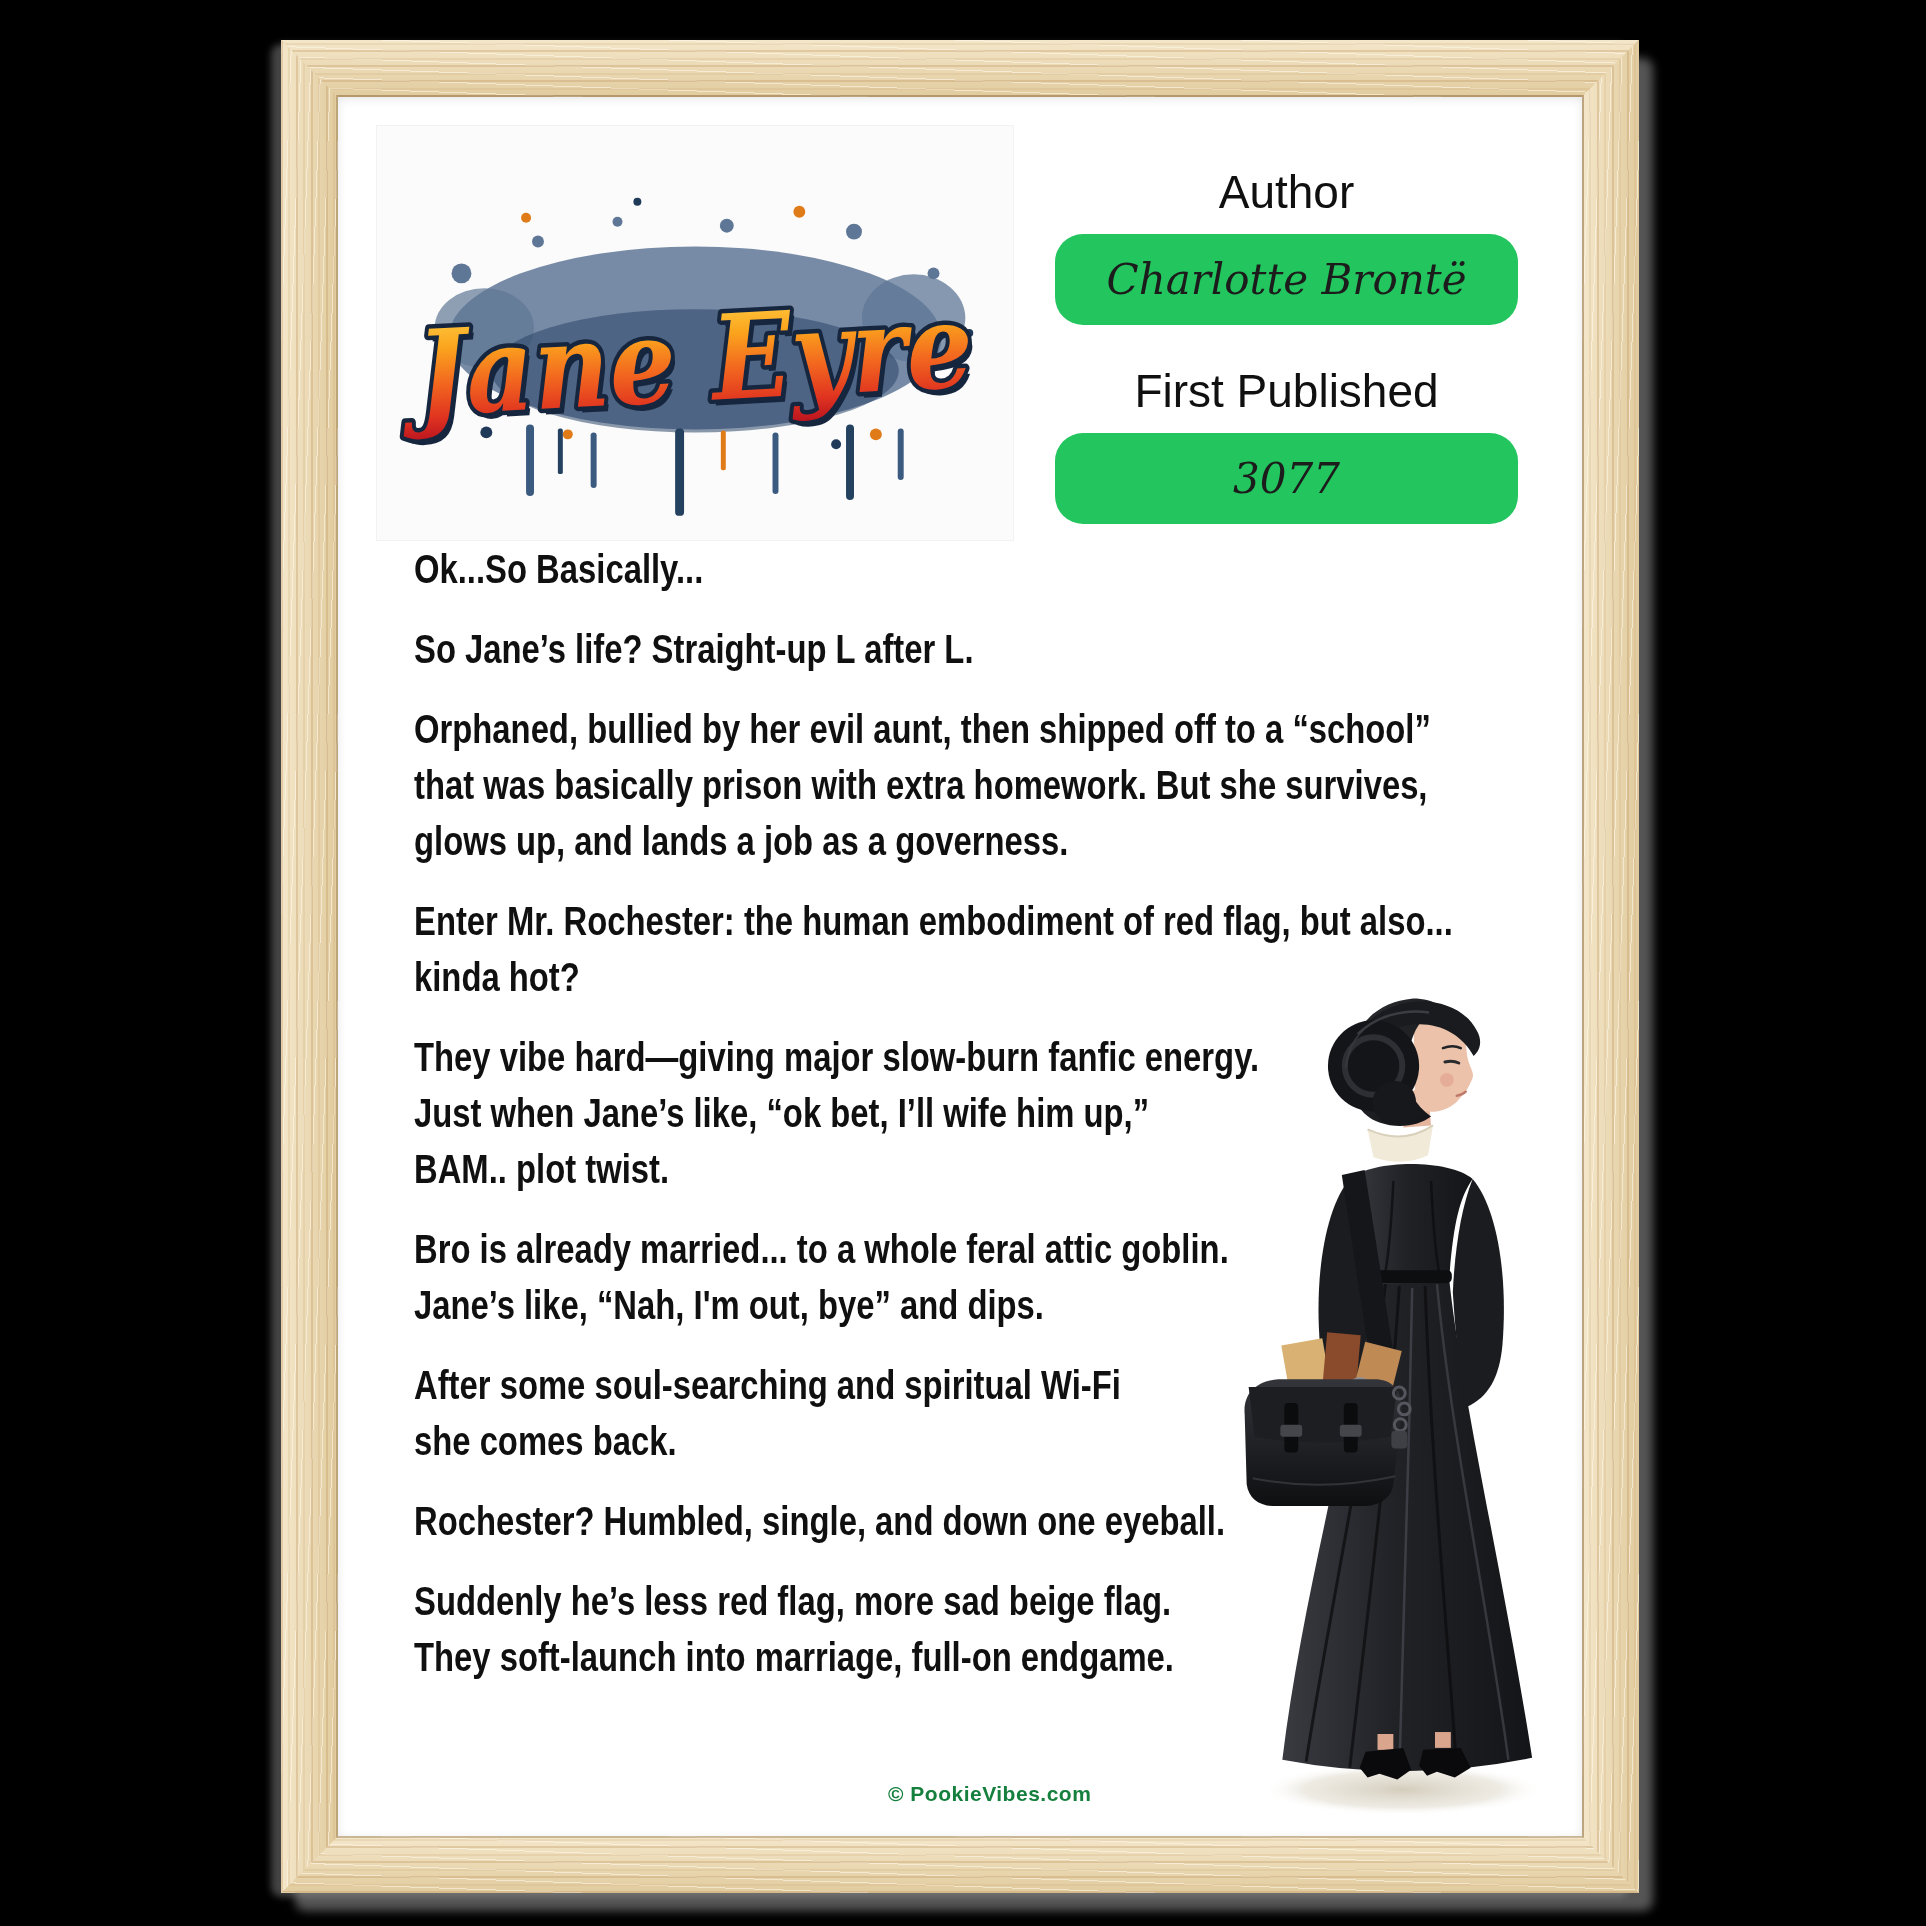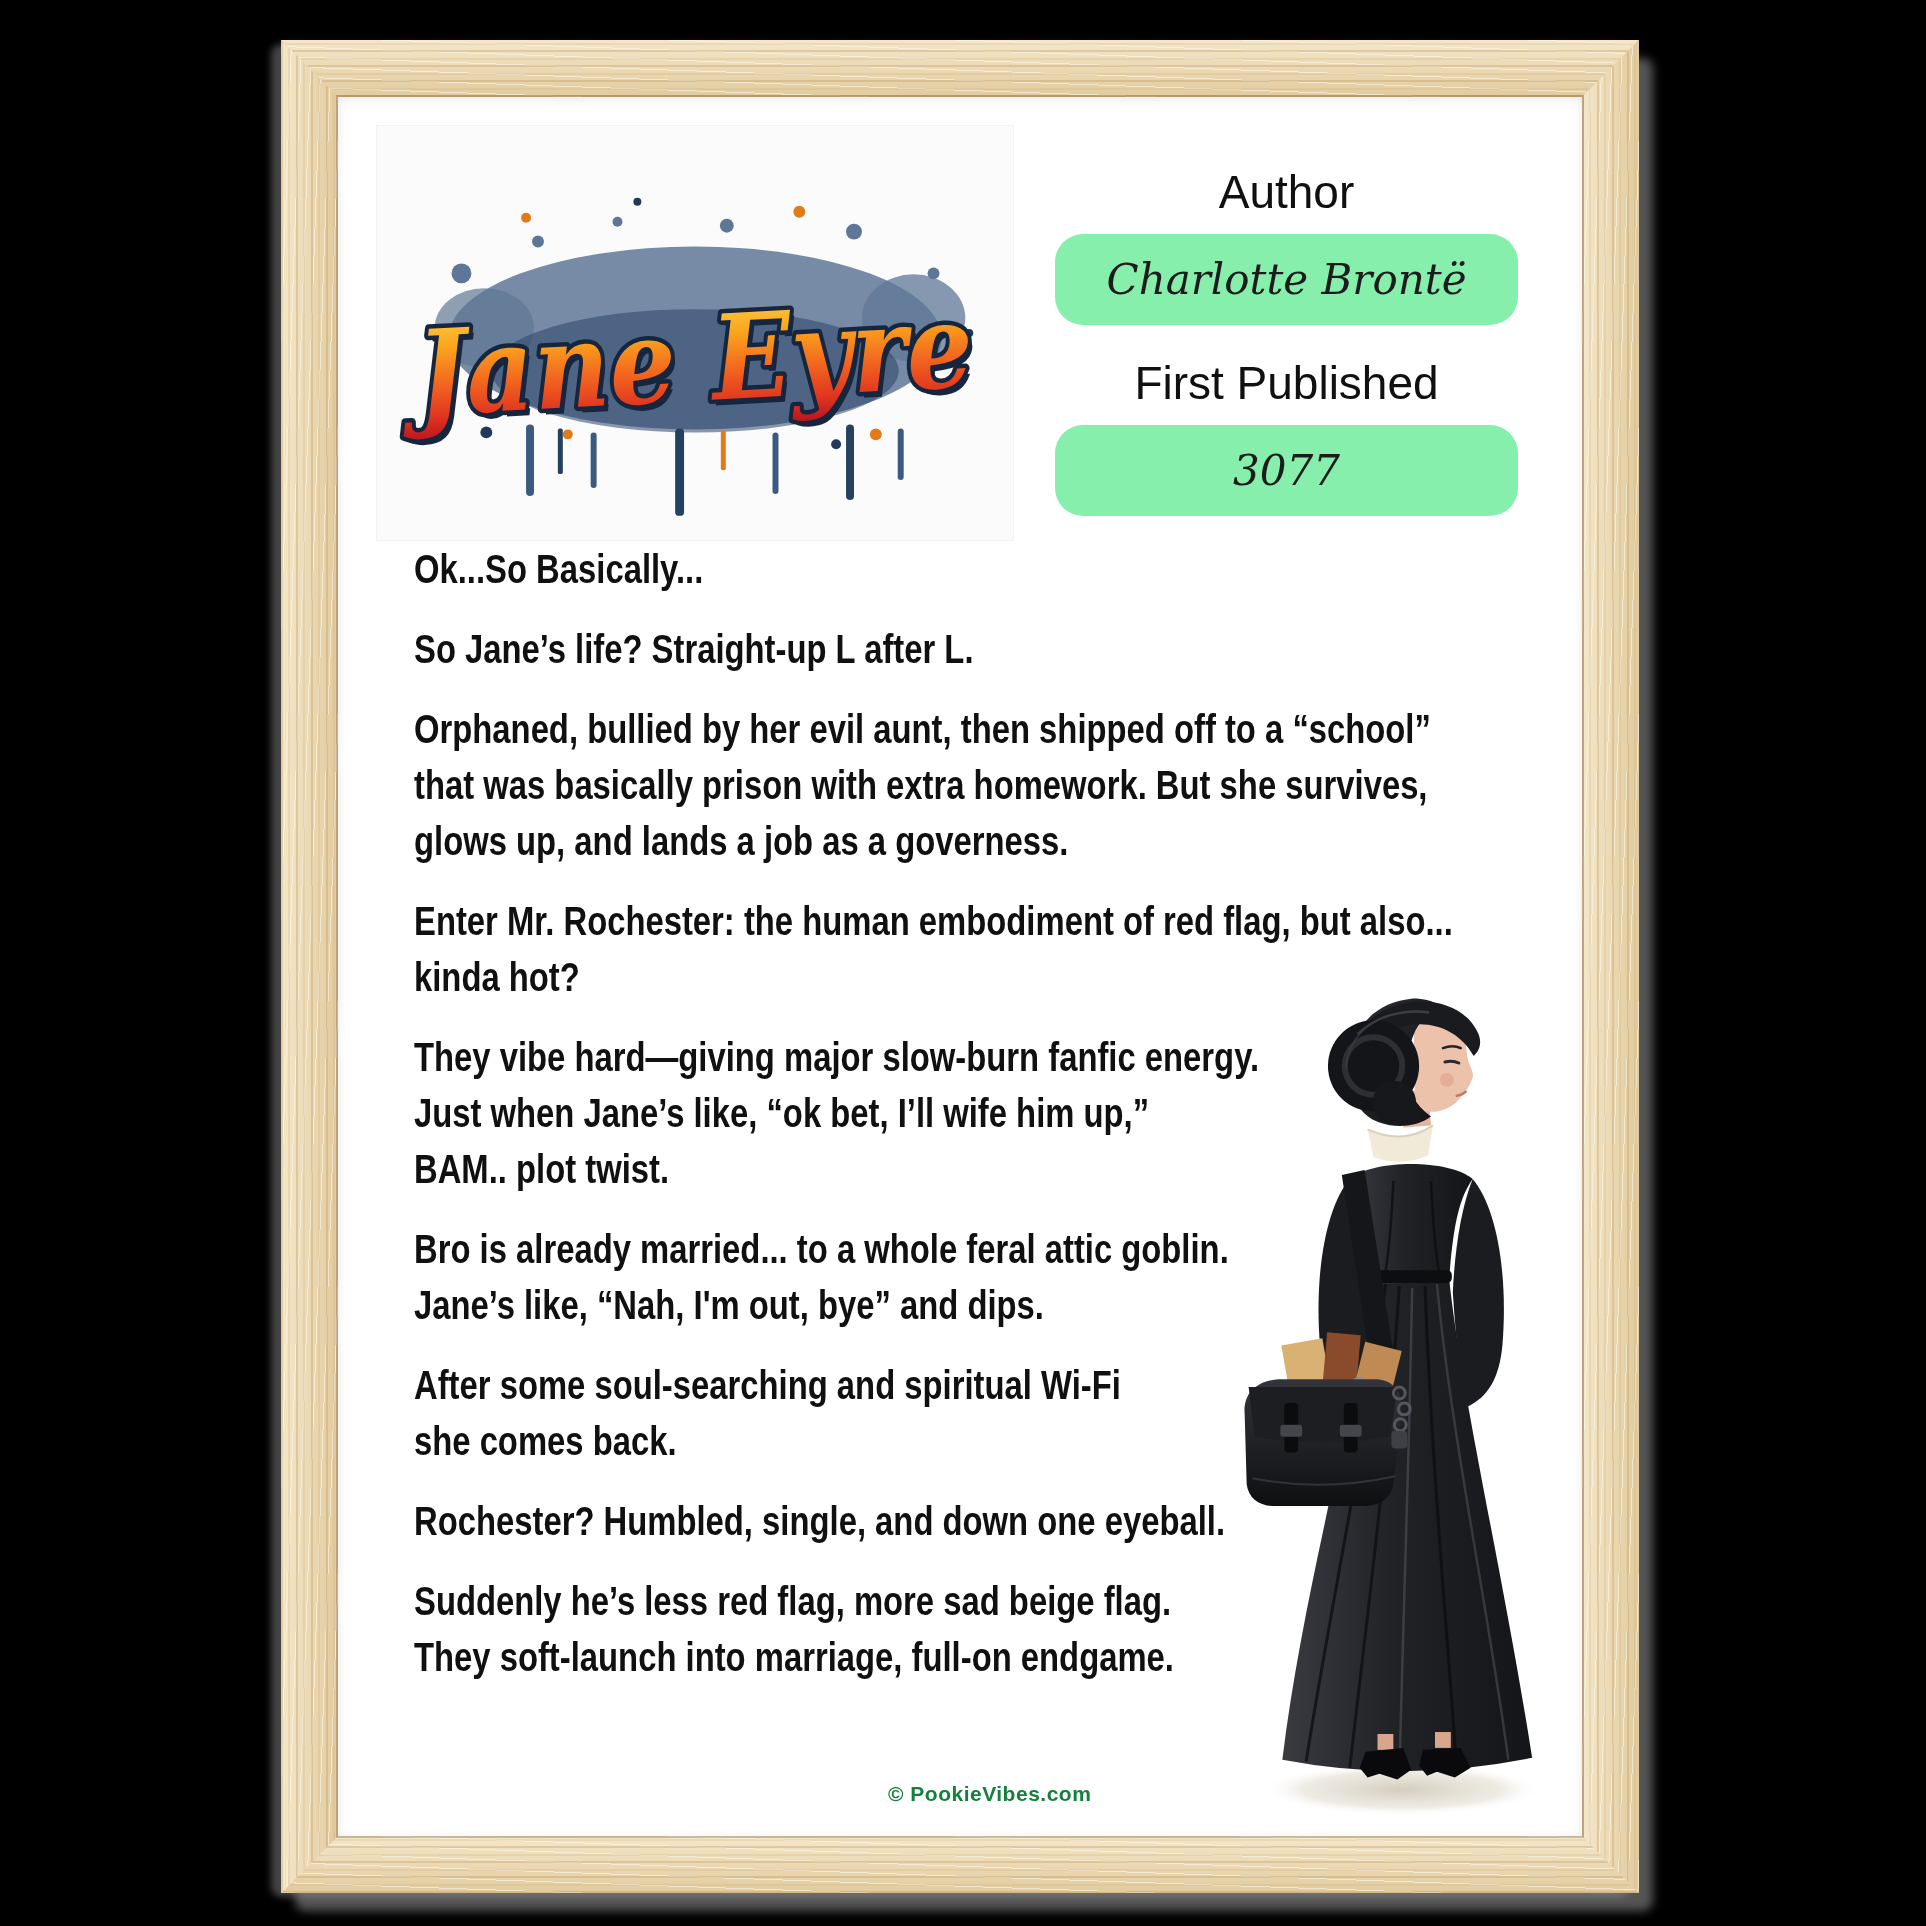--- a/index.html
+++ b/index.html
@@ -35,24 +35,24 @@
           box-shadow:0 0 0 2px rgba(122,92,52,.35), inset 0 2px 10px rgba(0,0,0,.10);}
 
   
   .logo-box{position:absolute;left:38px;top:28px;width:636px;height:414px;
             background:#fbfbfb;border:1px solid #f2f2f2;}
   .logo-box svg{width:100%;height:100%;display:block;}
 
   
   .meta{position:absolute;left:705px;top:69px;width:487px;text-align:center;color:#101010;}
   .meta-label{font-size:46px;font-weight:400;letter-spacing:0;line-height:53px;}
-  .pill{width:463px;height:91px;margin:15px auto 11px auto;background:#86efac;border-radius:28px;
+  .pill{width:463px;height:91px;margin:15px auto 11px auto;background:#22c55e;border-radius:28px;
         font-family:"DejaVu Serif", serif;font-style:italic;font-size:42px;color:#1c1c1c;
         line-height:91px;}
-  .meta-label.second{margin-top:32px;}
+  .meta-label.second{margin-top:40px;}
 
   
   .body-text{position:absolute;left:76px;top:444px;width:1455px;
              transform:scaleX(0.80);transform-origin:left top;
              font-size:41px;font-weight:bold;color:#101010;line-height:56px;letter-spacing:0;}
   .body-text p{margin:0 0 24px 0;white-space:pre-line;}
 
   
   .figure-box{position:absolute;left:871px;top:879px;width:337px;height:844px;}
   .figure-box svg{width:100%;height:100%;display:block;}

